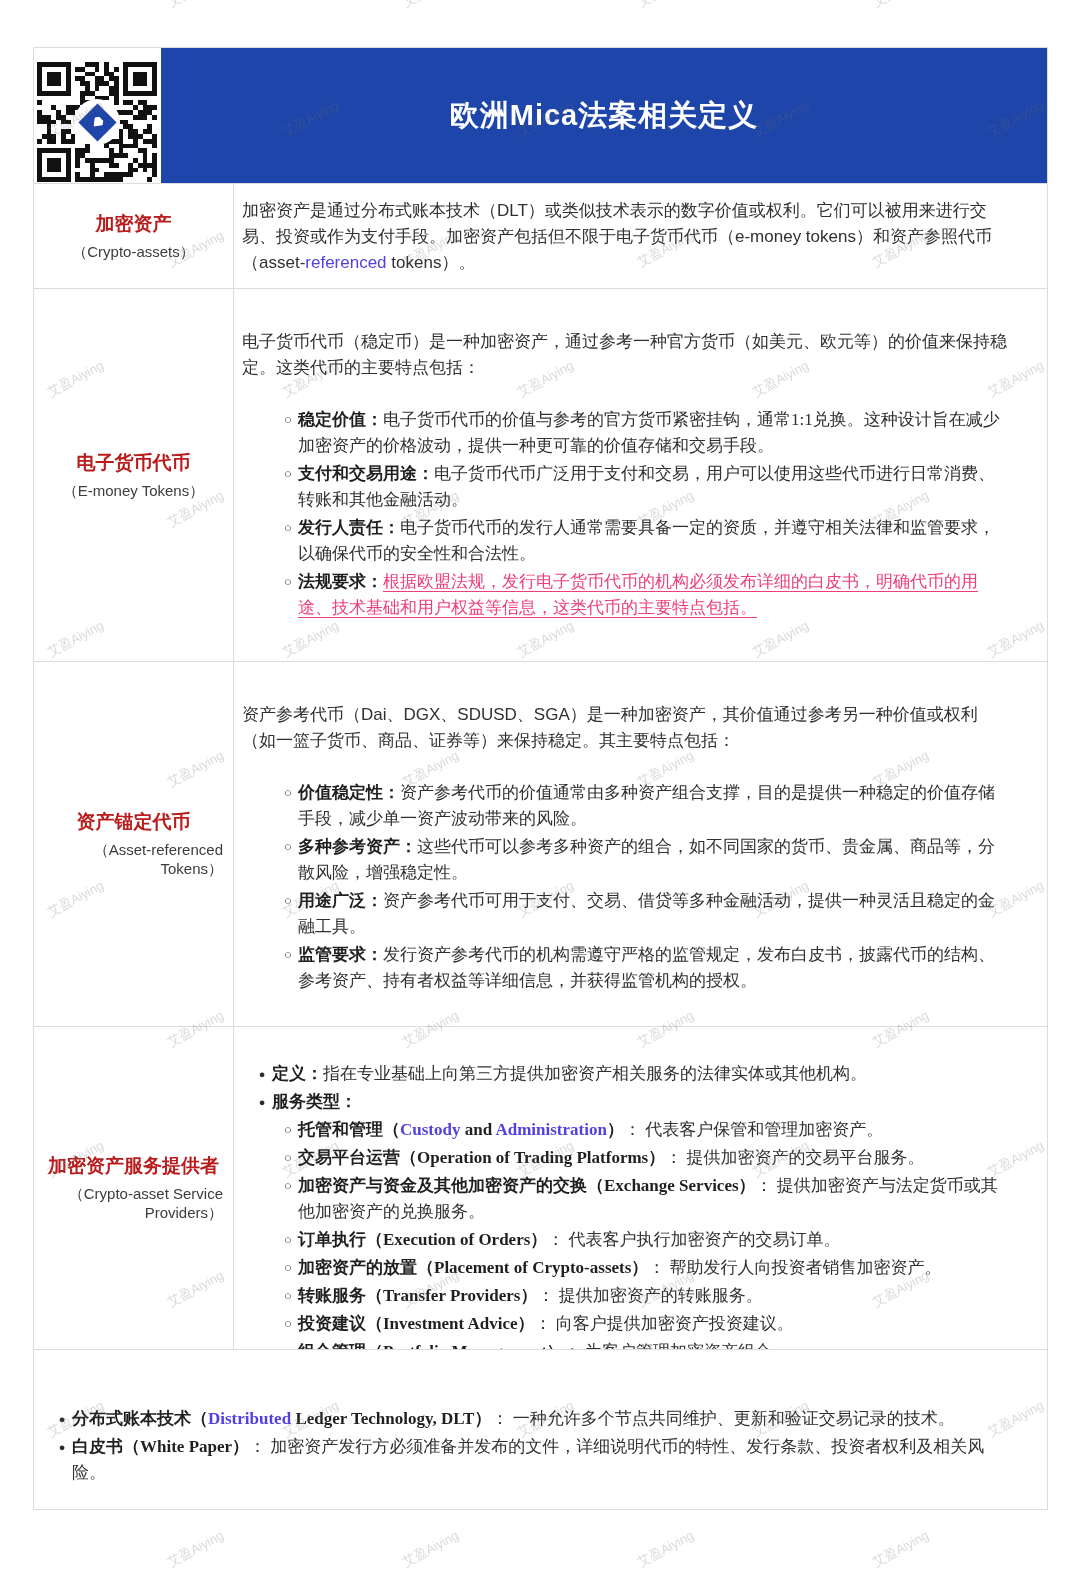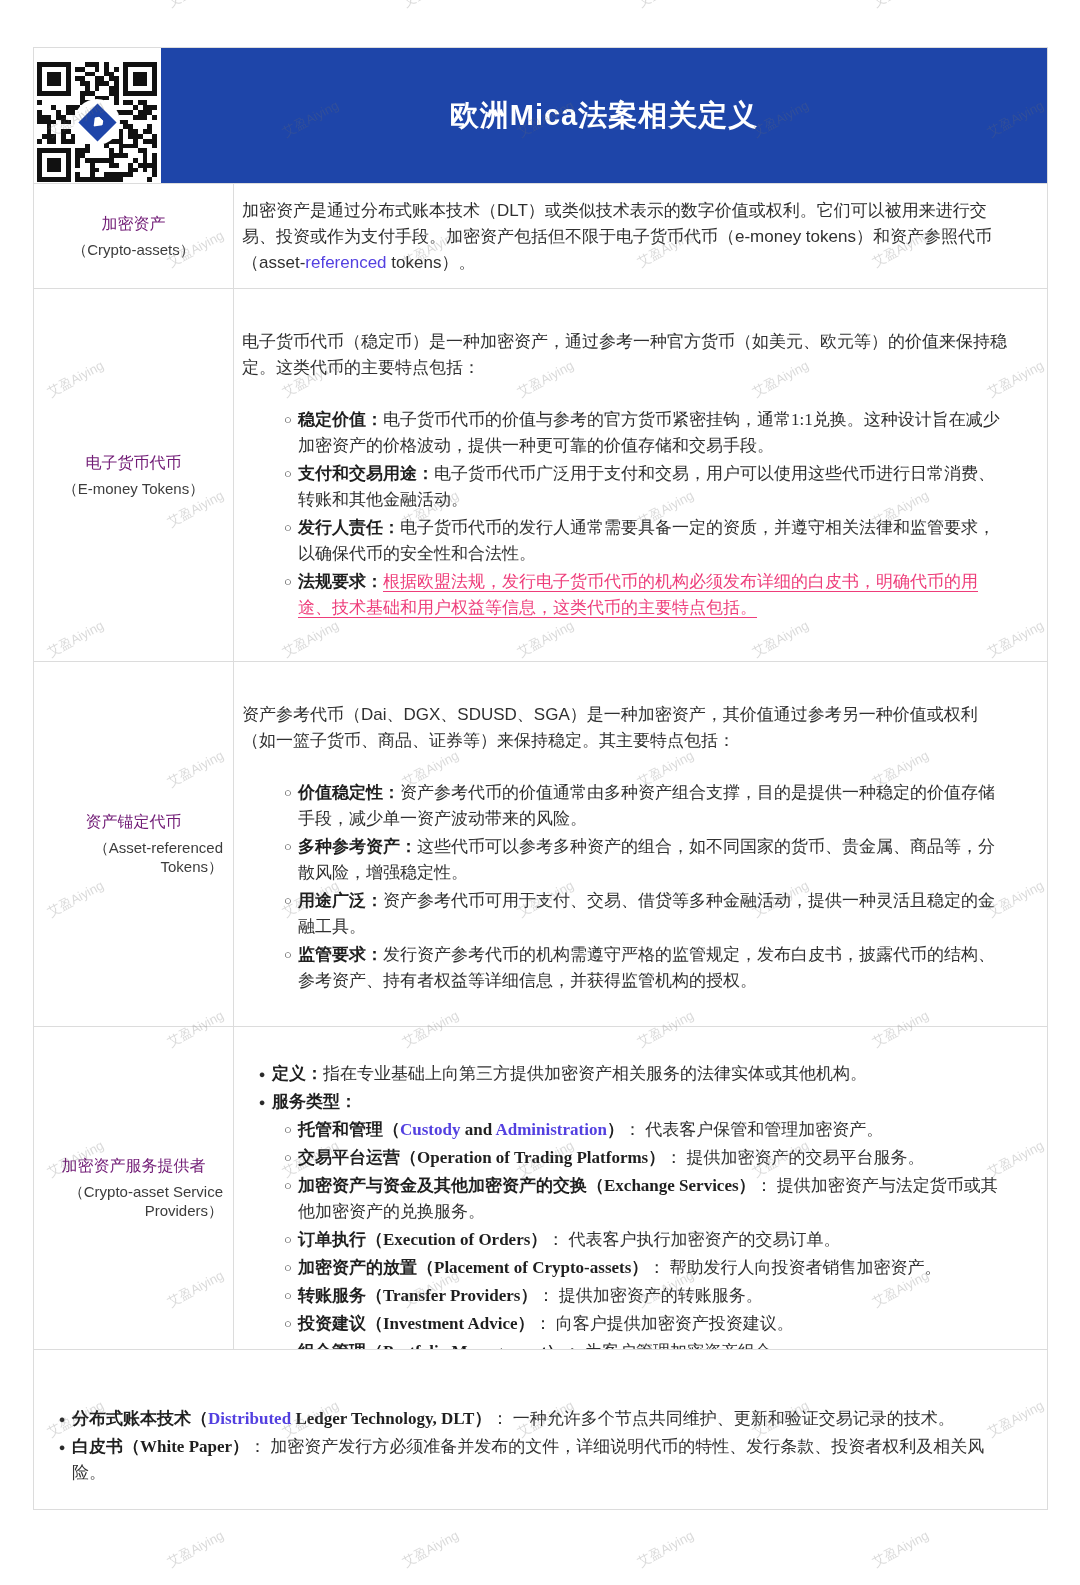--- a/index.html
+++ b/index.html
@@ -21,21 +21,21 @@
   .qr-diamond{width:27px;height:27px;background:var(--accent,#1e45a9);transform:rotate(45deg);
     display:flex;align-items:center;justify-content:center;}
   .qr-diamond-inner{width:11px;height:11px;background:#fff;transform:rotate(0deg);
     clip-path:polygon(50% 100%,0 35%,25% 0,75% 0,100% 35%);}
   .title-cell{flex:1;background:var(--accent,#1e45a9);color:#fff;display:flex;
     align-items:center;justify-content:center;font-size:29px;font-weight:700;letter-spacing:1px;}
   
   .row{display:flex;border-top:1px solid var(--border,#dcdcdc);box-sizing:border-box;overflow:hidden;}
   .label-cell{width:200px;flex:none;border-right:1px solid var(--border,#dcdcdc);box-sizing:border-box;
     display:flex;flex-direction:column;justify-content:center;align-items:center;text-align:center;padding:0 10px;}
-  .label-cn{font-size:16px;font-weight:400;color:#701a75;line-height:1.35;}
+  .label-cn{font-size:19px;font-weight:700;color:#b91c1c;line-height:1.35;}
   .label-en{font-size:15px;color:#3c3c3c;margin-top:5px;line-height:1.3;text-align:right;}
   .content-cell{flex:1;padding-left:8px;padding-right:36px;box-sizing:border-box;overflow:hidden;}
   .intro{font-size:17px;line-height:26px;}
   .bullets{font-size:17px;line-height:26px;}
   .bullets.gap{margin-top:26px;}
   .bullet{display:flex;margin-bottom:2px;}
   .bullet .marker{flex:none;width:20px;text-align:center;color:#2a2a2a;}
   .bullet .marker.disc{font-size:11px;}
   .bullet .marker.circle{font-size:13px;}
   .bullet.lvl1{margin-left:10px;}

